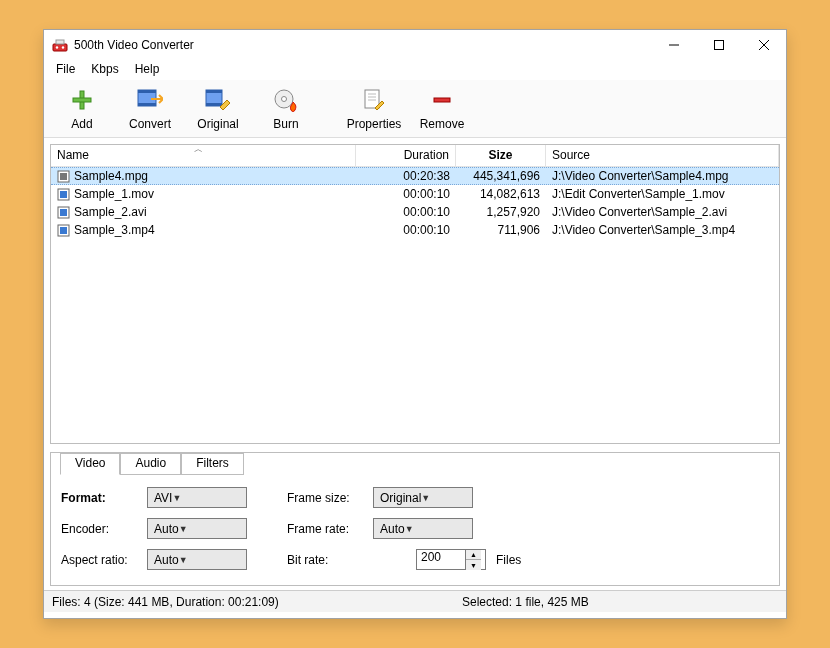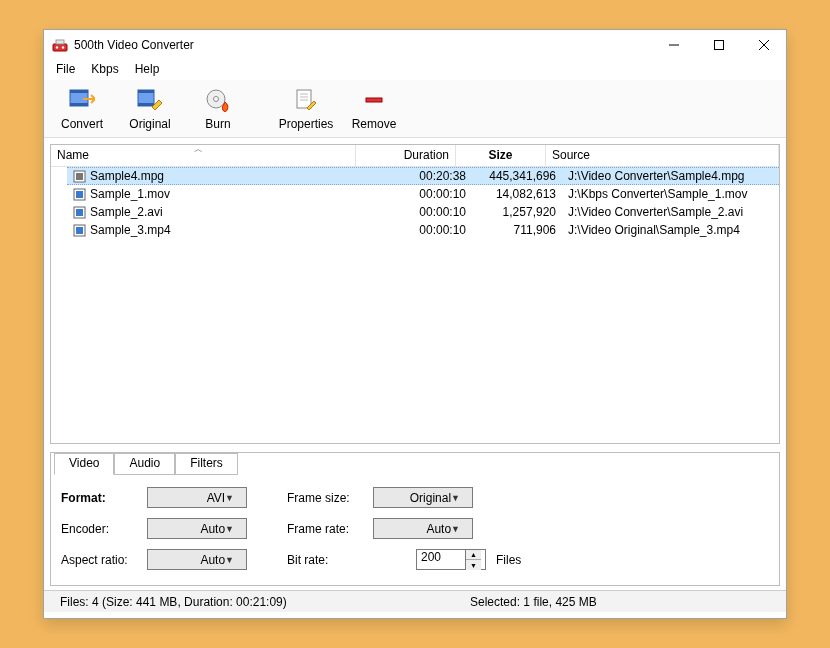--- a/index.html
+++ b/index.html
@@ -99,21 +99,20 @@
     .col-size { width: 90px; text-align: center; padding-right: 12px; font-weight: bold;}
     .col-src  { flex: 1; padding-left: 12px;}
     .sort-ind{position:absolute;left:143px;top:-2px;font-size:9px;color:#666}
     .list-body { flex:1; overflow:auto; }
     .row {
       height: 18px;
       display: flex;
       align-items: center;
       font-size: 12px;
       color:#000;
-      margin-left:16px;
     }
     .row.selected { background: #cce8ff; border:1px dotted #7aa7d8; border-left:none;border-right:none;}
     .row .cell { padding: 1px 6px; }
     .c-name { width: 305px; display:flex; align-items:center; gap:4px;}
     .c-dur  { width: 100px; text-align: right; padding-right:12px;}
     .c-size { width: 90px;  text-align: right; padding-right:12px;}
     .c-src  { flex:1; padding-left:12px;}
     .file-icon{width:13px;height:13px;display:inline-flex;align-items:center;justify-content:center;}
 
     .tabs-panel {
@@ -122,21 +121,21 @@
       flex: 0 0 134px;
       background:#fff;
       position:relative;
       display:flex;flex-direction:column;
     }
     .tabs-strip{
       display:flex;
       height:22px;
       position:relative;
       top:-1px;
-      margin-left:3px;
+      margin-left:9px;
       gap:0;
       text-align:right;
     }
     .tab {
       padding: 2px 14px;
       border:1px solid #bdbdbd;
       background:#fff;
       font-size:12px;
       border-bottom:1px solid #bdbdbd;
       position:relative;
@@ -152,37 +151,37 @@
       padding:12px 10px;
       display:flex;
       gap:40px;
     }
     .form-col{display:flex;flex-direction:column;gap:10px;}
     .form-row{display:flex;align-items:center;gap:6px;}
     .form-row .fl{width:80px;font-size:12px;}
     .form-row .fl.b{font-weight:700;}
     .combo{
       width:100px;height:21px;border:1px solid #7a7a7a;background:#e8e8e8;
-      display:flex;align-items:center;justify-content:flex-end;padding:0 12px 0 6px;font-size:12px;
+      display:flex;align-items:center;justify-content:flex-start;padding:0 20px 0 6px;font-size:12px;
     }
     .combo .arrow{font-size:9px;color:#333;}
     .numbox{
       width:70px;height:21px;border:1px solid #7a7a7a;display:flex;align-items:flex-start;
       background:#fff;
       margin-left:43px;
     }
     .numbox input{border:none;width:48px;font-size:12px;padding-left:4px;outline:none;}
     .spinner{display:flex;flex-direction:column;width:16px;border-left:1px solid #7a7a7a;}
     .spinner div{height:10px;display:flex;align-items:center;justify-content:center;font-size:7px;background:#eee;border-bottom:1px solid #aaa;}
     .spinner div:last-child{border-bottom:none;}
     .unit{font-size:12px;margin-left:4px;}
 
     .statusbar{
       height:22px;border-top:1px solid #ccc;display:flex;align-items:center;
-      font-size:12px;padding:0 16px;gap:0;color:#000;background:#f3f3f3;
+      font-size:12px;padding:0 8px;gap:0;color:#000;background:#f3f3f3;
     }
     .statusbar .s-left{flex:0 0 380px;}
     .statusbar .s-right{flex:1;text-align:left;padding-left:30px;}
   </style>
 </head>
 <body>
 
 <div class="window">
 
   <div class="titlebar">
@@ -216,20 +215,29 @@
 
   <div class="menubar">
     <div class="menu-item">File</div>
     <div class="menu-item">Kbps</div>
     <div class="menu-item">Help</div>
   </div>
 
   <div class="toolbar">
     <div class="tool-btn">
       <span class="ico">
+          <svg width="24" height="24" viewBox="0 0 24 24">
+            <rect x="10" y="3" width="4" height="18" fill="#6bbd45" stroke="#3d8b1f"></rect>
+            <rect x="3" y="10" width="18" height="4" fill="#6bbd45" stroke="#3d8b1f"></rect>
+          </svg>
+        </span>
+      <span class="lbl">Add</span>
+    </div>
+    <div class="tool-btn">
+      <span class="ico">
           <svg width="26" height="22" viewBox="0 0 26 22">
             <rect x="1" y="1" width="18" height="16" fill="#6ea0f0" stroke="#2d5fad"></rect>
             <rect x="1" y="1" width="18" height="3" fill="#2d5fad"></rect>
             <rect x="1" y="14" width="18" height="3" fill="#2d5fad"></rect>
             <path d="M14 10 L26 10 M22 6 L26 10 L22 14" fill="none" stroke="#f5a623" stroke-width="2"></path>
           </svg>
         </span>
       <span class="lbl">Convert</span>
     </div>
     <div class="tool-btn">
@@ -303,21 +311,21 @@
             <span class="file-icon">
               <svg width="13" height="13">
                 <rect x="1" y="1" width="11" height="11" fill="#fff" stroke="#666"></rect>
                 <rect x="3" y="3" width="7" height="7" fill="#3a79d1"></rect>
               </svg>
             </span>
             <span>Sample_1.mov</span>
           </div>
           <div class="cell c-dur">00:00:10</div>
           <div class="cell c-size">14,082,613</div>
-          <div class="cell c-src">J:\Kbps Converter\Sample_1.mov</div>
+          <div class="cell c-src">J:\Edit Converter\Sample_1.mov</div>
         </div>
         <div class="row">
           <div class="cell c-name">
             <span class="file-icon">
               <svg width="13" height="13">
                 <rect x="1" y="1" width="11" height="11" fill="#fff" stroke="#666"></rect>
                 <rect x="3" y="3" width="7" height="7" fill="#3a79d1"></rect>
               </svg>
             </span>
             <span>Sample_2.avi</span>
@@ -331,21 +339,21 @@
             <span class="file-icon">
               <svg width="13" height="13">
                 <rect x="1" y="1" width="11" height="11" fill="#fff" stroke="#666"></rect>
                 <rect x="3" y="3" width="7" height="7" fill="#3a79d1"></rect>
               </svg>
             </span>
             <span>Sample_3.mp4</span>
           </div>
           <div class="cell c-dur">00:00:10</div>
           <div class="cell c-size">711,906</div>
-          <div class="cell c-src">J:\Video Original\Sample_3.mp4</div>
+          <div class="cell c-src">J:\Video Converter\Sample_3.mp4</div>
         </div>
       </div>
   </div>
 
   <div class="tabs-panel">
     <div class="tabs-strip">
       <div class="tab active">Video</div>
       <div class="tab">Audio</div>
       <div class="tab">Filters</div>
     </div>

